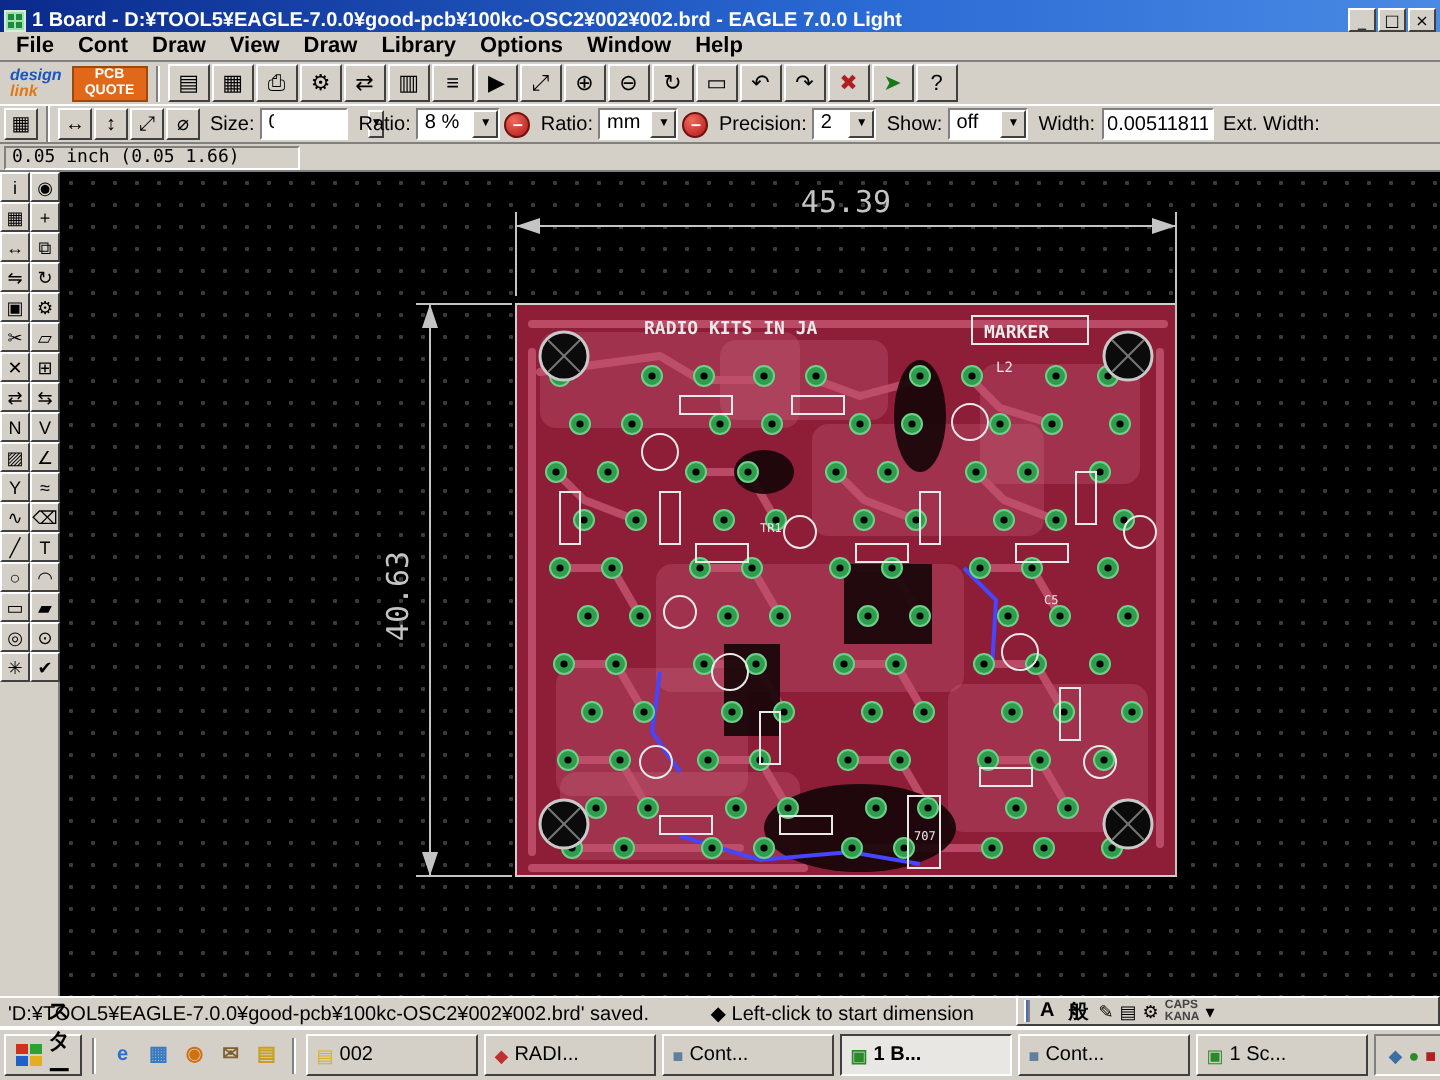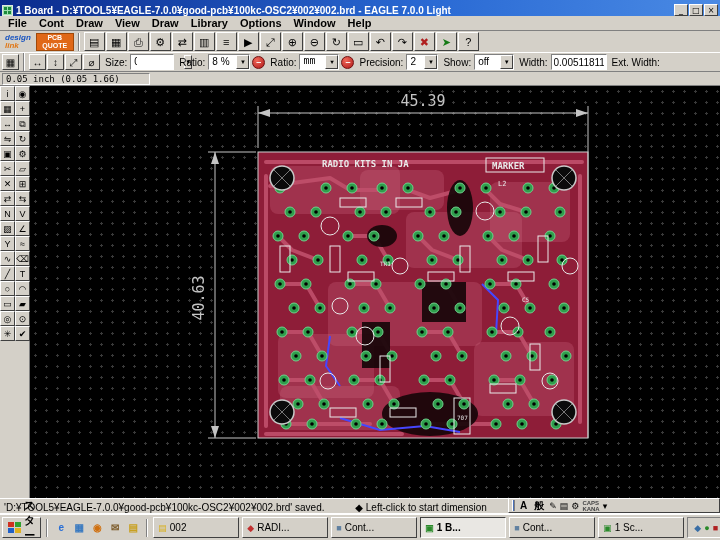--- a/index.html
+++ b/index.html
@@ -147,21 +147,21 @@
       <span class="combo-text">0.07</span>
       <span class="combo-arrow">▼</span>
     </span>
     <span class="lbl">Ratio:</span>
     <span class="combo" style="width:42px;">
       <span class="combo-text">8 %</span>
       <span class="combo-arrow">▼</span>
     </span>
     <button class="redbtn">–</button>
     <span class="lbl">Ratio:</span>
-    <span class="combo" style="width:40px;font-family:Liberation Mono, monospace;">
+    <span class="combo" style="width:40px;">
       <span class="combo-text">mm</span>
       <span class="combo-arrow">▼</span>
     </span>
     <button class="redbtn">–</button>
     <span class="lbl">Precision:</span>
     <span class="combo" style="width:32px;">
       <span class="combo-text">2</span>
       <span class="combo-arrow">▼</span>
     </span>
     <span class="lbl">Show:</span>

